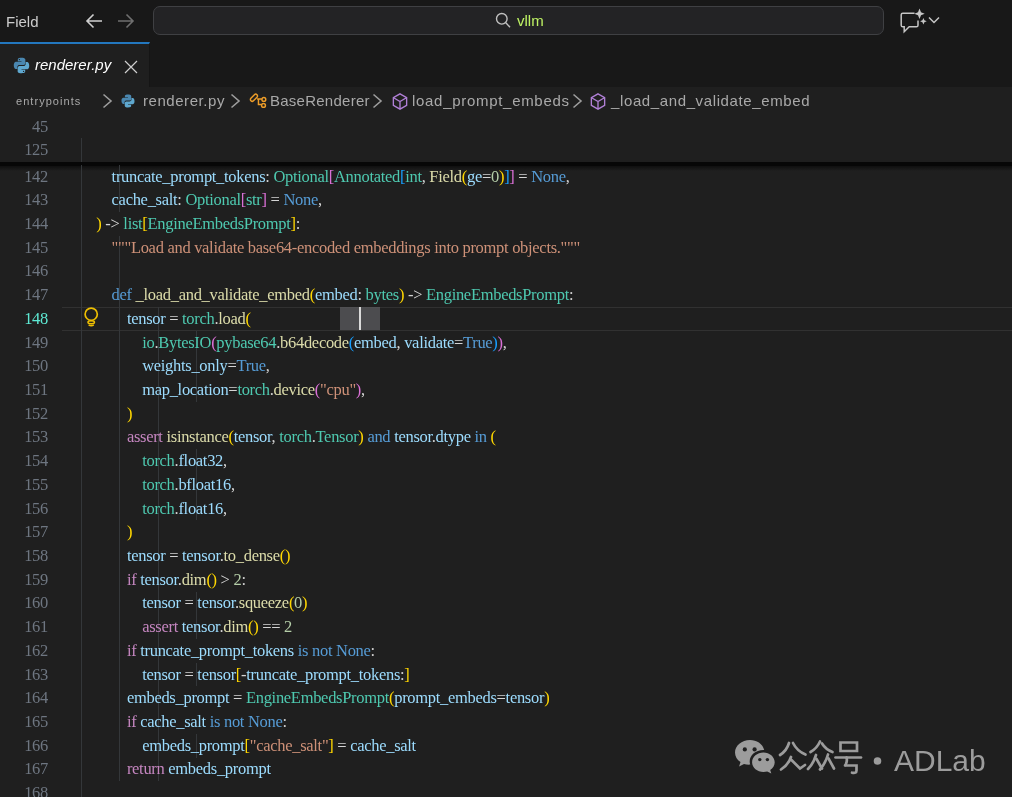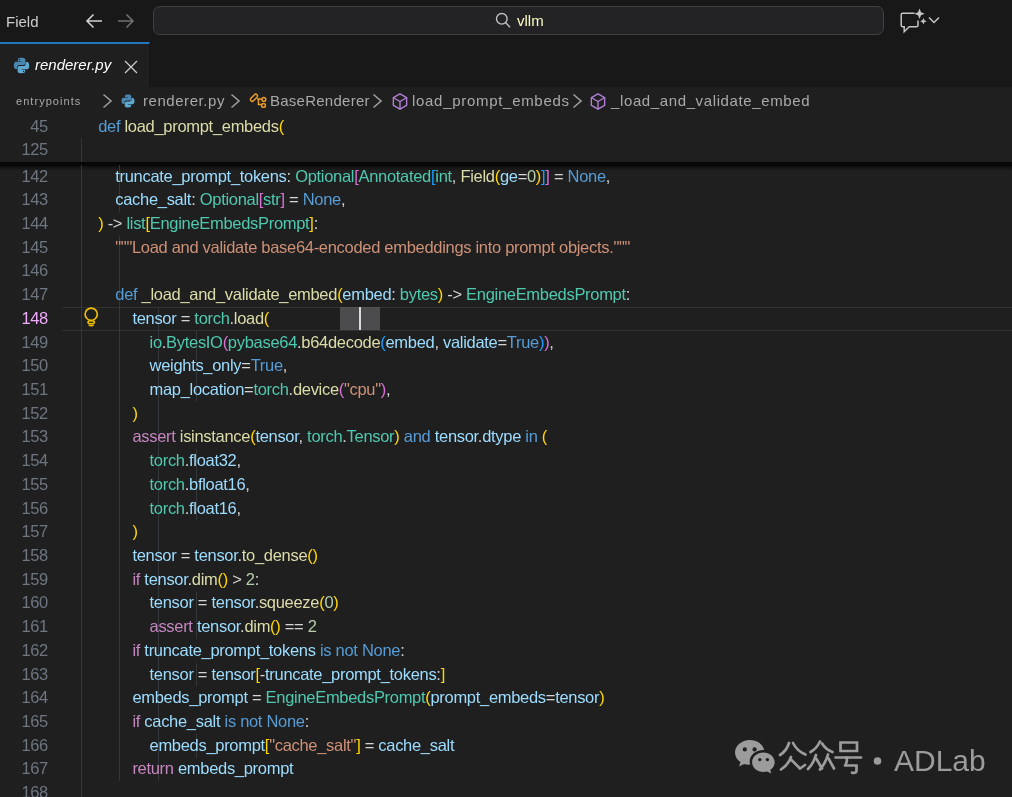--- a/index.html
+++ b/index.html
@@ -1,42 +1,42 @@
 <!DOCTYPE html>
 <html><head><meta charset="utf-8"><style>
   * { margin:0; padding:0; box-sizing:border-box; }
   html,body { width:1012px; height:797px; background:#1f1f1f; overflow:hidden; }
   body { font-family:"Liberation Sans",sans-serif; position:relative; }
-  .mono { font-family:Liberation Sans, sans-serif; font-size:16.5px; letter-spacing:-0.302px; line-height:23.727px; white-space:pre; }
+  .mono { font-family:Liberation Serif, serif; font-size:16.5px; letter-spacing:-0.302px; line-height:23.727px; white-space:pre; }
   .row { height:23.727px; }
   i { font-style:normal; }
   .k { color:#569cd6; } .c { color:#c586c0;text-align:center; } .f { color:#dcdcaa; }
   .t { color:#4ec9b0; } .v { color:#9cdcfe; } .s { color:#ce9178; }
   .n { color:#b5cea8; } .p { color:#d4d4d4; }
   .b1 { color:#ffd700; } .b2 { color:#da70d6; } .b3 { color:#179fff; }
   .ig { position:absolute; width:1px; background:#34373a; }
   .gut { color:#6e7681; text-align:right; }
-  .gut .cur { color:#f0abfc; }
+  .gut .cur { color:#5eead4; }
 </style></head>
 <body>
 
 <div style="position:absolute;left:0;top:0;width:1012px;height:42px;background:#181818"></div>
 <div style="position:absolute;left:6px;top:13px;color:#cccccc;font-size:15px;line-height:18px">Field</div>
 <svg style="position:absolute;left:85px;top:13px" width="18" height="16" viewBox="0 0 18 16" fill="none">
     <path d="M17 8H2M8.5 1.5L2 8l6.5 6.5" stroke="#cfcfcf" stroke-width="1.6"></path>
   </svg>
 <svg style="position:absolute;left:117px;top:13px" width="18" height="16" viewBox="0 0 18 16" fill="none">
     <path d="M1 8h15M9.5 1.5L16 8l-6.5 6.5" stroke="#6f6f6f" stroke-width="1.6"></path>
   </svg>
 <div style="position:absolute;left:153px;top:6px;width:731px;height:29px;background:#232325;border:1px solid #3f4043;border-radius:7px"></div>
 <svg style="position:absolute;left:495px;top:12px" width="17" height="17" viewBox="0 0 17 17" fill="none">
     <circle cx="6.8" cy="6.8" r="5.3" stroke="#c0c0c0" stroke-width="1.4"></circle>
     <path d="M10.8 10.8l4.2 4.4" stroke="#c0c0c0" stroke-width="1.4"></path>
   </svg>
-<div style="position:absolute;left:517px;top:12px;color:#fef9c3;font-size:15px;line-height:18px">vllm</div>
+<div style="position:absolute;left:517px;top:12px;color:#bef264;font-size:15px;line-height:18px">vllm</div>
 <svg style="position:absolute;left:898px;top:8px" width="42" height="28" viewBox="0 0 42 28">
   <g fill="none" stroke="#c5c5c5" stroke-width="1.5">
     <path d="M16.5 5.2 H4.8 A1.6 1.6 0 0 0 3.2 6.8 v10.4 a1.6 1.6 0 0 0 1.6 1.6 h1.4 v5 l5-5 h7.2 a1.6 1.6 0 0 0 1.6 -1.6 V12.5"></path>
   </g>
   <path d="M21.5 0.5l1.5 3.7 3.7 1.5-3.7 1.5-1.5 3.7-1.5-3.7-3.7-1.5 3.7-1.5z" fill="#c5c5c5"></path>
   <path d="M25.4 10l1 2.3 2.3 1-2.3 1-1 2.3-1-2.3-2.3-1 2.3-1z" fill="#c5c5c5"></path>
   <path d="M31 9.5l5 5 5-5" stroke="#c5c5c5" stroke-width="1.5" fill="none"></path>
 </svg>
 
 <div style="position:absolute;left:0;top:42px;width:1012px;height:45px;background:#181818"></div>
@@ -85,21 +85,21 @@
   <path d="M8 1.2l5.9 3.3v7L8 14.8l-5.9-3.3v-7z"></path>
   <path d="M2.3 4.7L8 8l5.7-3.3M8 8v6.6"></path>
 </svg>
 <div style="position:absolute;left:611px;top:92px;color:#a9a9a9;font-size:15px;letter-spacing:0.62px;line-height:18px">_load_and_validate_embed</div>
 
 <div style="position:absolute;left:0;top:114px;width:1012px;height:48px;background:#1f1f1f"></div>
 <div style="position:absolute;left:0;top:162px;width:1012px;height:4.3px;background:#070707"></div>
 <div style="position:absolute;left:0;top:166.3px;width:1012px;height:5px;background:linear-gradient(rgba(0,0,0,0.5),rgba(0,0,0,0))"></div>
 <div class="ig" style="left:81px;top:138.2px;height:23.7px"></div>
 <div class="mono gut" style="position:absolute;left:0;top:114.5px;width:48px"><div class="row">45</div><div class="row">125</div></div>
-<div class="mono" style="position:absolute;left:81px;top:114.5px"><div class="row">    <i class="k">def</i><i class="p"> </i><i class="f">load_prompt_embeds</i><i class="b1">(</i></div></div>
+<div class="mono" style="position:absolute;left:81px;top:114.5px"></div>
 
 <div style="position:absolute;left:62px;top:306.9px;width:950px;height:23.727px;border-top:1px solid #313131;border-bottom:1px solid #313131"></div>
 <div style="position:absolute;left:340.2px;top:307.4px;width:39.4px;height:22.7px;background:rgba(90,90,93,0.78)"></div>
 
 <div class="ig" style="left:81.0px;top:164.5px;height:632.5px"></div>
 <div class="ig" style="left:119.4px;top:164.5px;height:47.5px"></div>
 <div class="ig" style="left:119.4px;top:235.7px;height:545.7px"></div>
 <div class="ig" style="left:157.8px;top:306.9px;height:474.5px"></div>
 <div class="ig" style="left:196.2px;top:330.6px;height:71.2px"></div>
 <div class="ig" style="left:196.2px;top:449.2px;height:71.2px"></div>

